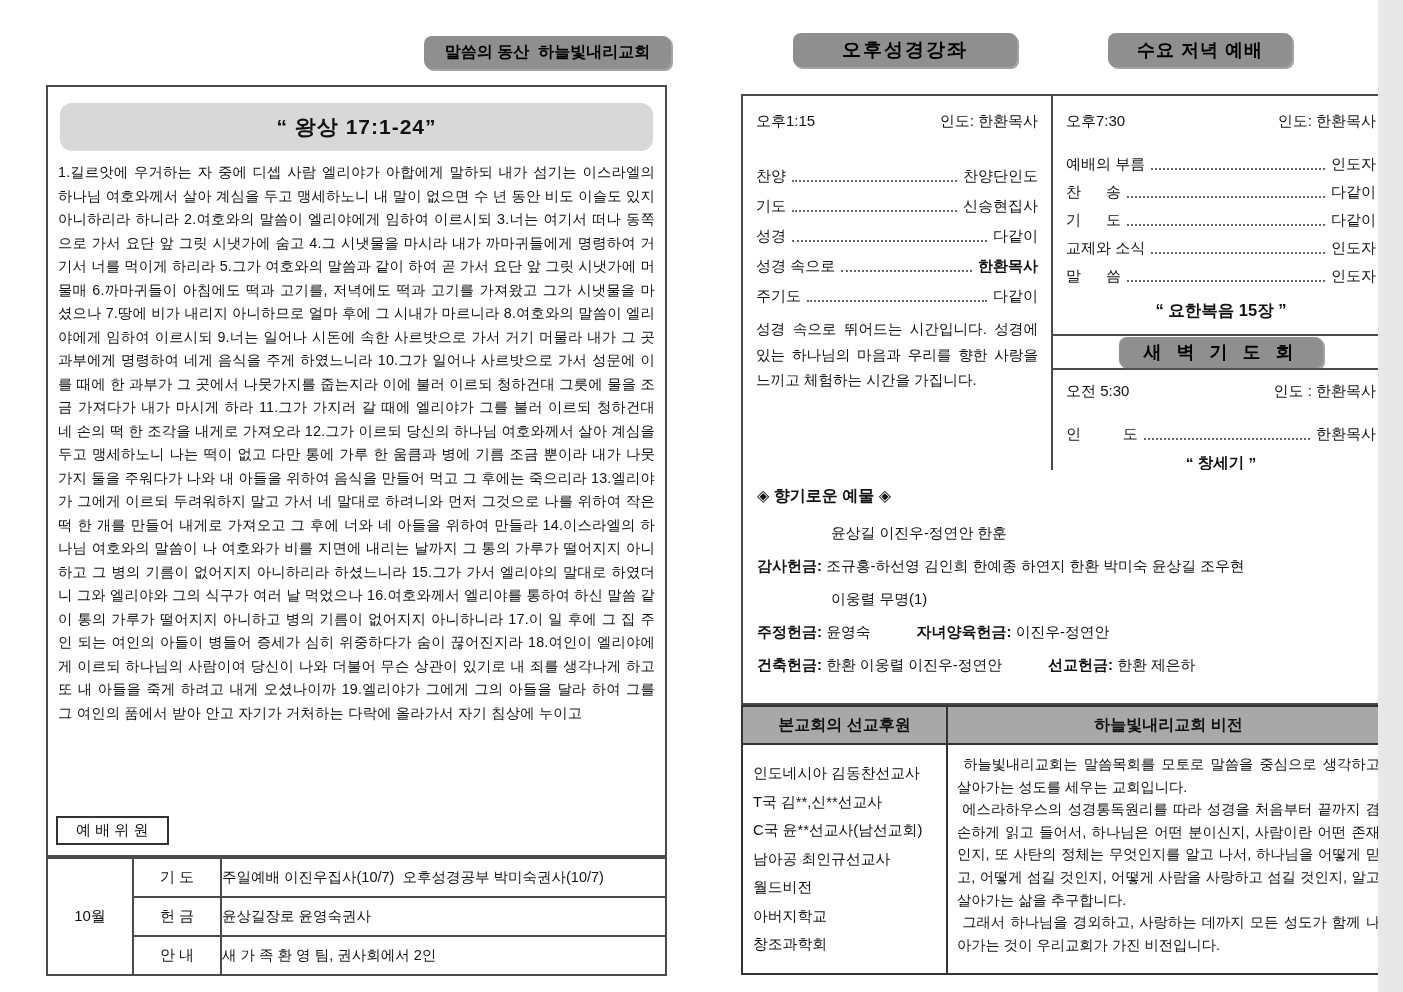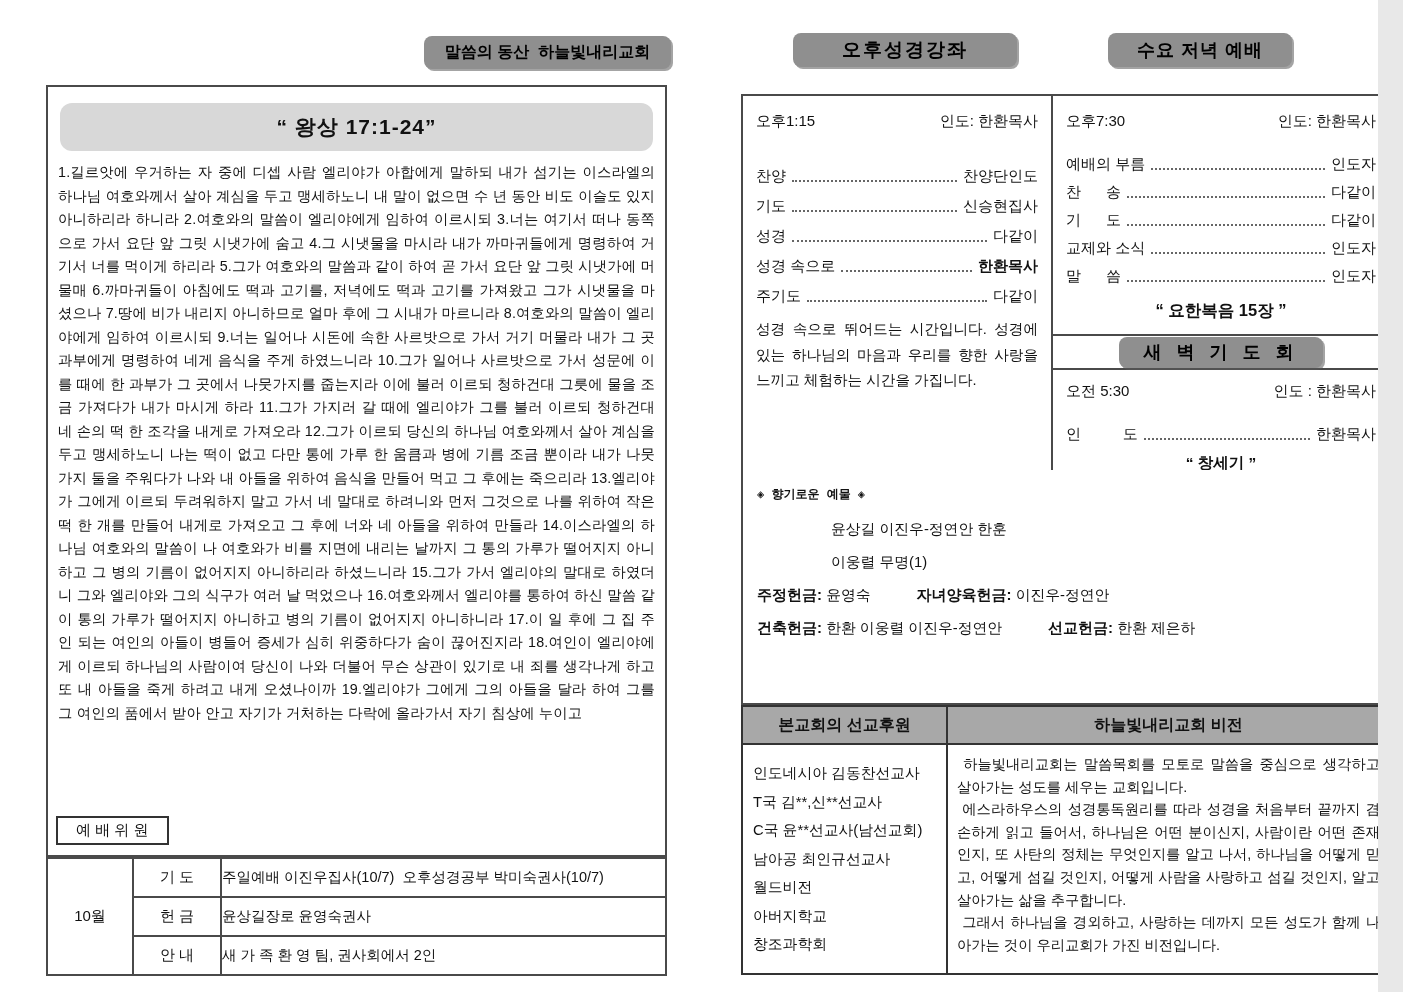--- a/index.html
+++ b/index.html
@@ -53,21 +53,21 @@
   .theme { text-align:center; font-weight:bold; font-size:16.5px; margin:24px 0 20px; white-space:pre; }
   .col-right .theme { margin:14px 0 12px; }
   .desc { font-size:14.6px; line-height:25.5px; margin-top:4px; text-align:justify; }
   .dawn-band { border-top:2px solid #4a4a4a; border-bottom:2px solid #4a4a4a; height:36px; display:flex; align-items:center; justify-content:center; }
   .dawn-badge { height:31px; padding:0 24px; font-size:18px; letter-spacing:5px; }
   .cr-pad2 { padding:12px 13px 0; }
   .theme2 { text-align:center; font-weight:bold; font-size:15.5px; margin-top:4px; white-space:pre; }
 
   
   .offer-box { position:absolute; left:741px; top:470px; width:650px; height:235px; border:2px solid #4a4a4a; border-top:none; padding:16px 14px 0; background:#fff; }
-  .offer-title { font-weight:bold; font-size:12px; margin-bottom:14px;font-family:Liberation Mono, monospace; }
+  .offer-title { font-weight:bold; font-size:16px; margin-bottom:14px; }
   .offer-line { font-size:14.8px; line-height:24px; margin-bottom:9px; }
   .offer-line b { font-size:15px; }
   .indent { padding-left:74px; }
   .pair-gap { margin-right:46px; }
 
   
   .mission-table { position:absolute; left:741px; top:705px; width:650px; height:270px; border-collapse:collapse; background:#fff; table-layout:fixed; }
   .mission-table td { border:2px solid #333; vertical-align:top; }
   .mission-table .hdr { background:#a8a8a8; font-weight:bold; font-size:16px; text-align:center; height:38px; vertical-align:middle; }
   .col-missions { width:205px; }
@@ -193,20 +193,23 @@
             <span class="order-value">한환목사</span>
         </div>
         <div class="theme2">“ 창세기 ”</div>
       </div>
     </div>
   </div>
 
   <div class="offer-box">
     <div class="offer-title">◈ 향기로운 예물 ◈</div>
     <div class="offer-line indent">윤상길 이진우-정연안 한훈</div>
+    <div class="offer-line">
+      <b>감사헌금:</b> <span>조규홍-하선영 김인희 한예종 하연지 한환 박미숙 윤상길 조우현</span>
+    </div>
     <div class="offer-line indent">이웅렬 무명(1)</div>
     <div class="offer-line">
       <b>주정헌금:</b> <span class="pair-gap">윤영숙</span><b>자녀양육헌금:</b> <span>이진우-정연안</span>
     </div>
     <div class="offer-line">
       <b>건축헌금:</b> <span class="pair-gap">한환 이웅렬 이진우-정연안</span><b>선교헌금:</b> <span>한환 제은하</span>
     </div>
   </div>
 
   <table class="mission-table">

